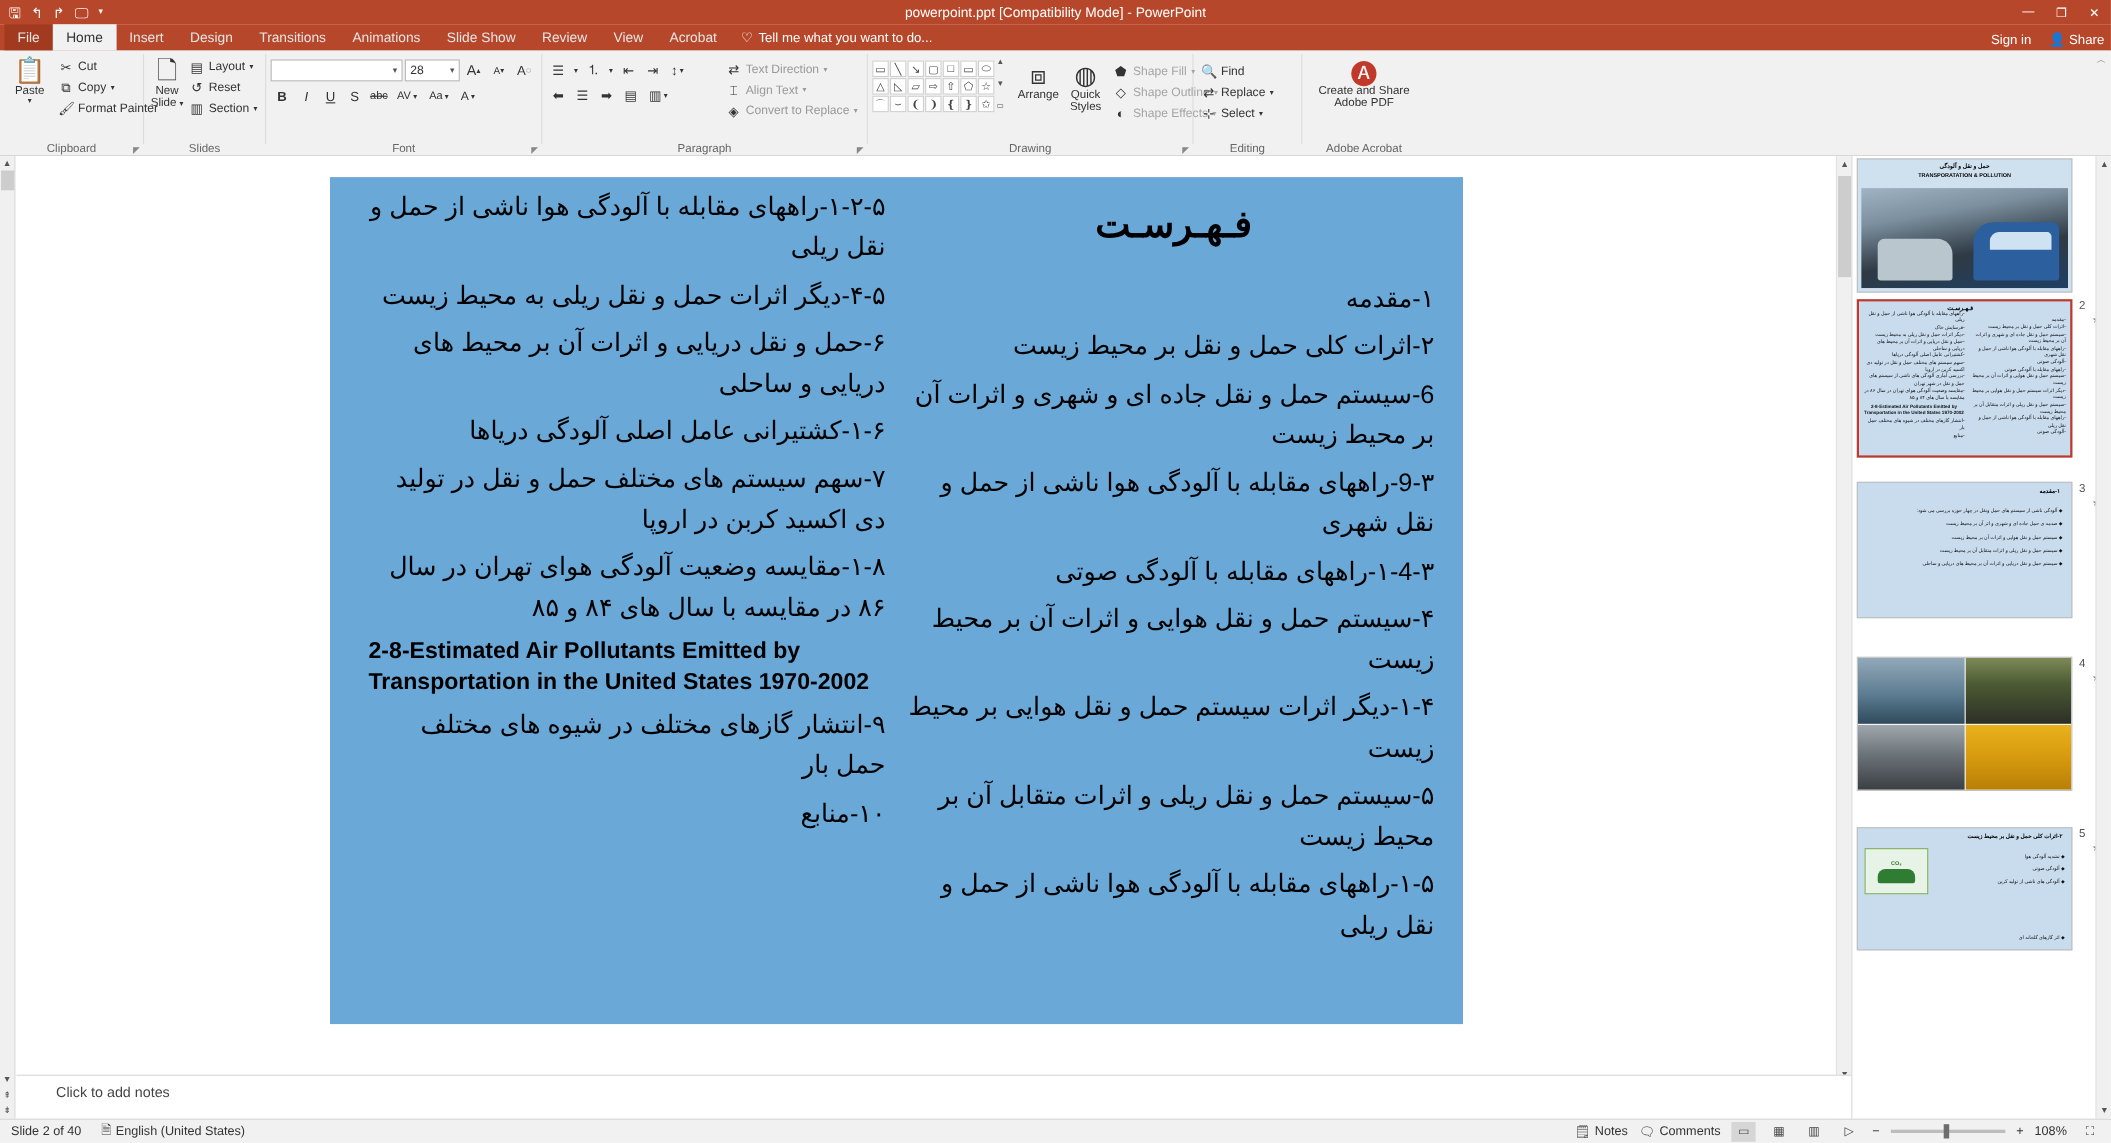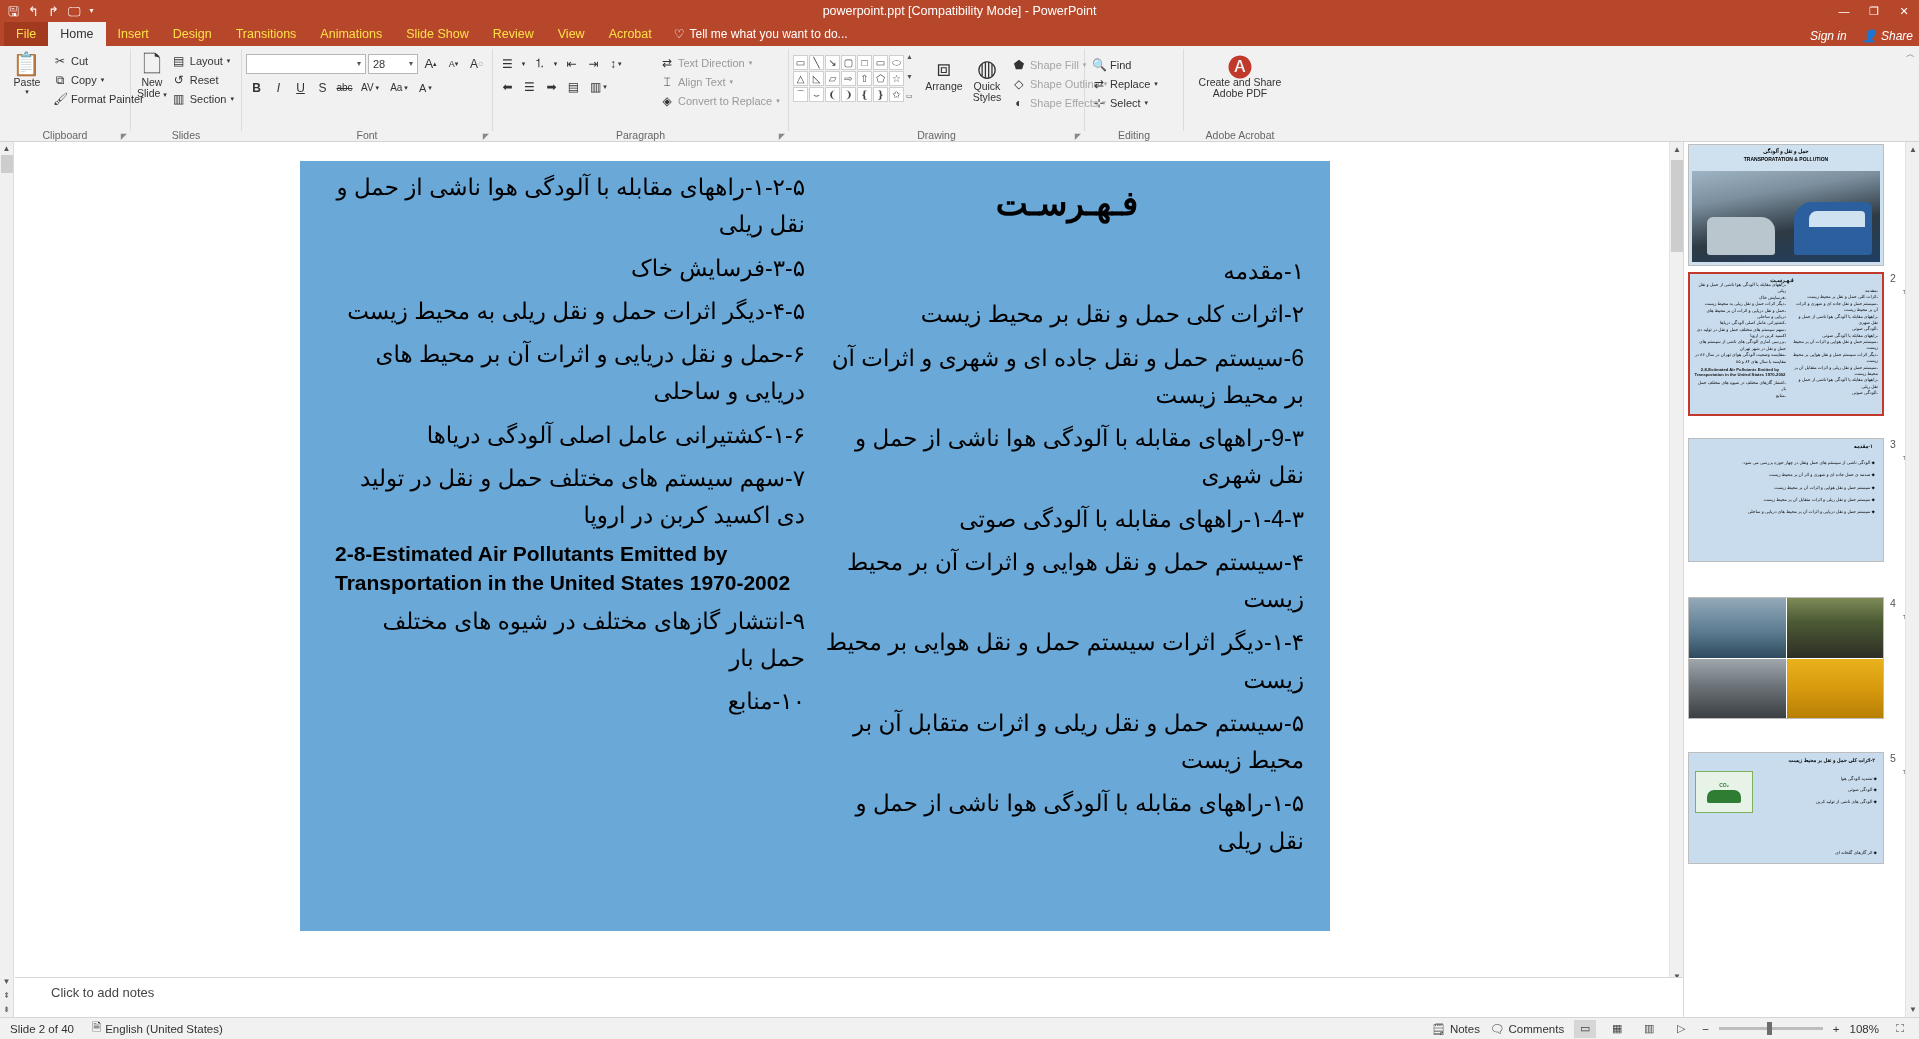--- a/index.html
+++ b/index.html
@@ -26,34 +26,34 @@
   }
   .win-btns { position:absolute; right:0; top:0; height:22px; display:flex; }
   .win-btns div { width:30px; height:22px; display:flex; align-items:center; justify-content:center; font-size:11px; }
 
   
   .tabsrow {
     height:24px; background:#b7472a; display:flex; align-items:flex-end;
     position:relative; padding-left:4px;
   }
   .tab {
-    height:24px; padding:0 12px; color:#fde047; font-size:12.5px;
+    height:24px; padding:0 12px; color:#e5e5e5; font-size:12.5px;
     display:flex; align-items:center; cursor:pointer;
   }
   .tab.file { background:#a23a20; }
   .tab.active { background:#f1f1f1; color:#333; }
   .tellme {
     display:flex; align-items:center; gap:5px; color:#fff;
     font-size:12px; margin-left:10px; height:24px;
   }
   .right-acct {
     position:absolute; right:6px; bottom:3px; display:flex; gap:16px;
     align-items:center; color:#fff; font-size:12px;
   }
-  .right-acct span { cursor:pointer;font-style:italic; }
+  .right-acct span { cursor:pointer; }
 
   
   .ribbon {
     height:96px; background:#f1f1f1; border-bottom:1px solid #d4d4d4;
     display:flex; position:relative;
   }
   .group { height:96px; position:relative; padding:3px 4px 0 4px; display:flex; flex-direction:column; }
   .group-body { flex:1; display:flex; align-items:flex-start; }
   .group-label {
     text-align:center; font-size:10.5px; color:#666; height:14px; line-height:14px;
@@ -517,25 +517,25 @@
         <p>9-۳-راههای مقابله با آلودگی هوا ناشی از حمل و نقل شهری</p>
         <p>۱-4-۳-راههای مقابله با آلودگی صوتی</p>
         <p>۴-سیستم حمل و نقل هوایی و اثرات آن بر محیط زیست</p>
         <p>۱-۴-دیگر اثرات سیستم حمل و نقل هوایی بر محیط زیست</p>
         <p>۵-سیستم حمل و نقل ریلی و اثرات متقابل آن بر محیط زیست</p>
         <p>۱-۵-راههای مقابله با آلودگی هوا ناشی از حمل و نقل ریلی</p>
       </div>
 
       <div class="col-left">
         <p>۱-۲-۵-راههای مقابله با آلودگی هوا ناشی از حمل و نقل ریلی</p>
-        <p>۳-۵-فرسایش خاک</p>
         <p>۴-۵-دیگر اثرات حمل و نقل ریلی به محیط زیست</p>
         <p>۶-حمل و نقل دریایی و اثرات آن بر محیط های دریایی و ساحلی</p>
         <p>۱-۶-کشتیرانی عامل اصلی آلودگی دریاها</p>
         <p>۷-سهم سیستم های مختلف حمل و نقل در تولید دی اکسید کربن در اروپا</p>
+        <p>۱-۸-مقایسه وضعیت آلودگی هوای تهران در سال ۸۶ در مقایسه با سال های ۸۴ و ۸۵</p>
         <p class="en-line">2-8-Estimated Air Pollutants Emitted by Transportation in the United States 1970-2002</p>
         <p>۹-انتشار گازهای مختلف در شیوه های مختلف حمل بار</p>
         <p>۱۰-منابع</p>
       </div>
     </div>
 
     <div class="slide-scroll">
       <div class="arr" style="top:3px">▲</div>
       <div class="thumb"></div>
       <div class="arr" style="bottom:36px">▼</div>

